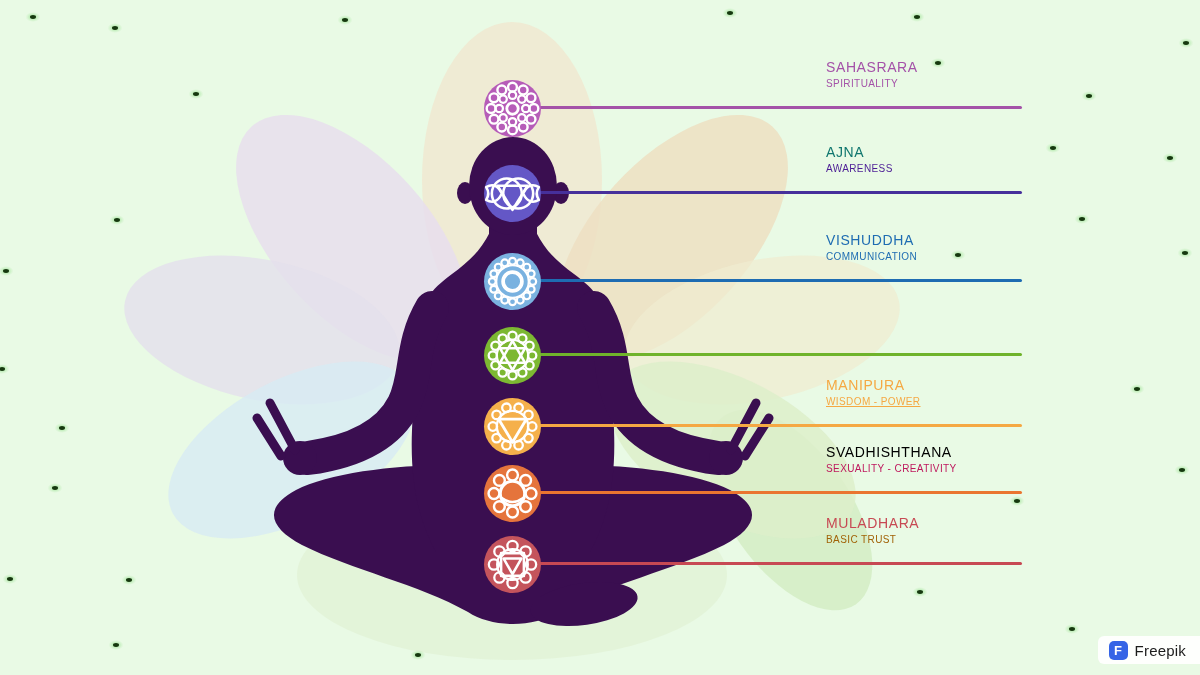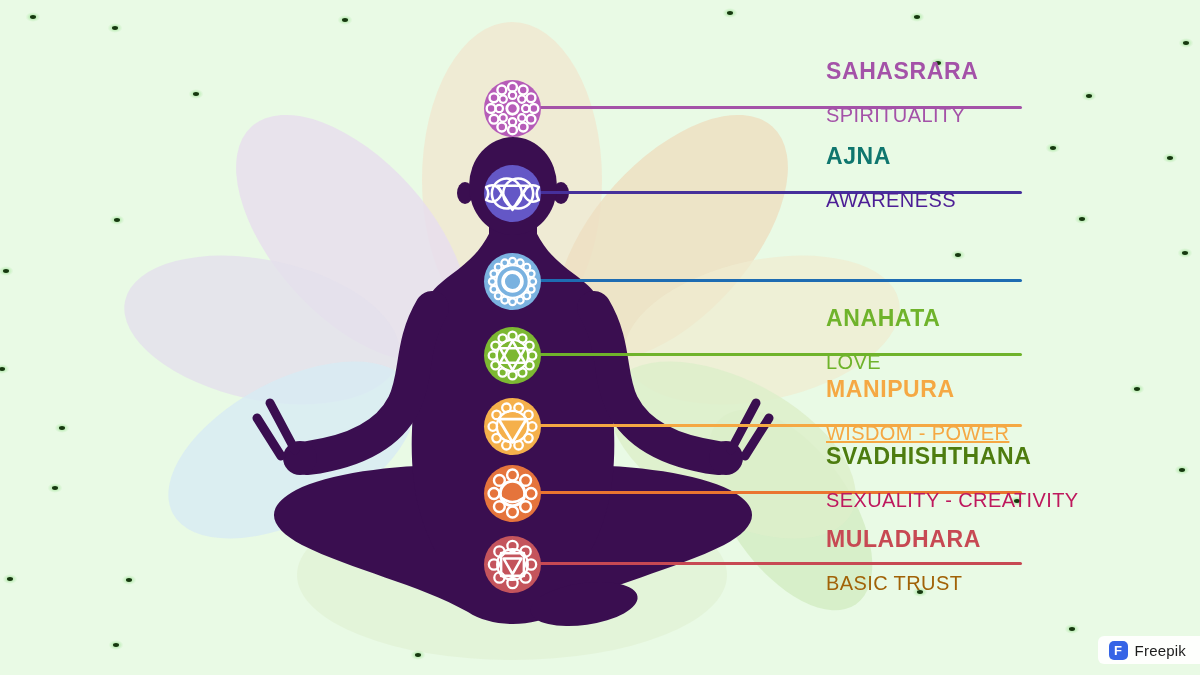--- a/index.html
+++ b/index.html
@@ -11,22 +11,22 @@
   .scene{position:absolute;left:0;top:0;}
   .chakra-line{
     position:absolute;left:513px;width:509px;height:3px;border-radius:2px;z-index:3;
   }
   .chakra-node{
     position:absolute;left:484px;width:57px;height:57px;border-radius:50%;z-index:4;
     display:flex;align-items:center;justify-content:center;
   }
   .chakra-node svg{width:57px;height:57px;display:block;}
   .chakra-label{position:absolute;left:826px;z-index:3;line-height:1;}
-  .chakra-name{font-size:23px;font-weight:700;letter-spacing:.6px;}
-  .chakra-trait{font-size:20px;font-weight:400;letter-spacing:.4px;margin-top:22px;}
+  .chakra-name{font-size:14px;font-weight:400;letter-spacing:.6px;}
+  .chakra-trait{font-size:10px;font-weight:400;letter-spacing:.4px;margin-top:5px;}
   .watermark{
     position:absolute;right:0;top:636px;height:28px;z-index:6;
     background:rgba(255,255,255,.92);border-radius:6px 0 0 6px;
     display:flex;align-items:center;gap:7px;padding:0 14px 0 11px;
   }
   .wm-logo{
     width:19px;height:19px;border-radius:5px;color:#fff;
     display:flex;align-items:center;justify-content:center;
     font-size:13px;font-weight:700;
   }
@@ -282,33 +282,33 @@
   </div>
 
   <div class="chakra-label" style="top:60px">
     <div class="chakra-name" style="color: rgb(164, 82, 168);">SAHASRARA</div>
     <div class="chakra-trait" style="color: rgb(164, 82, 168);">SPIRITUALITY</div>
   </div>
   <div class="chakra-label" style="top:145px">
     <div class="chakra-name" style="color: #0f766e;">AJNA</div>
     <div class="chakra-trait" style="color: #4c1d95;">AWARENESS</div>
   </div>
-  <div class="chakra-label" style="top:307px">
-    <div class="chakra-name" style="color: rgb(111, 179, 43);">ANAHATA</div>
-    <div class="chakra-trait" style="color: rgb(111, 179, 43);">LOVE</div>
+  <div class="chakra-label" style="top:233px">
+    <div class="chakra-name" style="color: rgb(30, 108, 178);">VISHUDDHA</div>
+    <div class="chakra-trait" style="color: rgb(30, 108, 178);">COMMUNICATION</div>
   </div>
   <div class="chakra-label" style="top:378px">
     <div class="chakra-name" style="color: rgb(245, 168, 67);">MANIPURA</div>
     <div class="chakra-trait" style="color: rgb(245, 168, 67); text-decoration: underline;">WISDOM - POWER</div>
   </div>
   <div class="chakra-label" style="top:445px">
-    <div class="chakra-name" style="color: #4d7c0f;">SVADHISHTHANA</div>
+    <div class="chakra-name" style="color: #000000;">SVADHISHTHANA</div>
     <div class="chakra-trait" style="color: #be185d;">SEXUALITY - CREATIVITY</div>
   </div>
-  <div class="chakra-label" style="top:528px">
+  <div class="chakra-label" style="top:516px">
     <div class="chakra-name" style="color: rgb(199, 73, 83);">MULADHARA</div>
     <div class="chakra-trait" style="color: #a16207;">BASIC TRUST</div>
   </div>
 
   <div class="watermark">
     <div class="wm-logo" style="background-color: rgb(53, 100, 230);">F</div>
     <div class="wm-text">Freepik</div>
   </div>
 
 </div>

